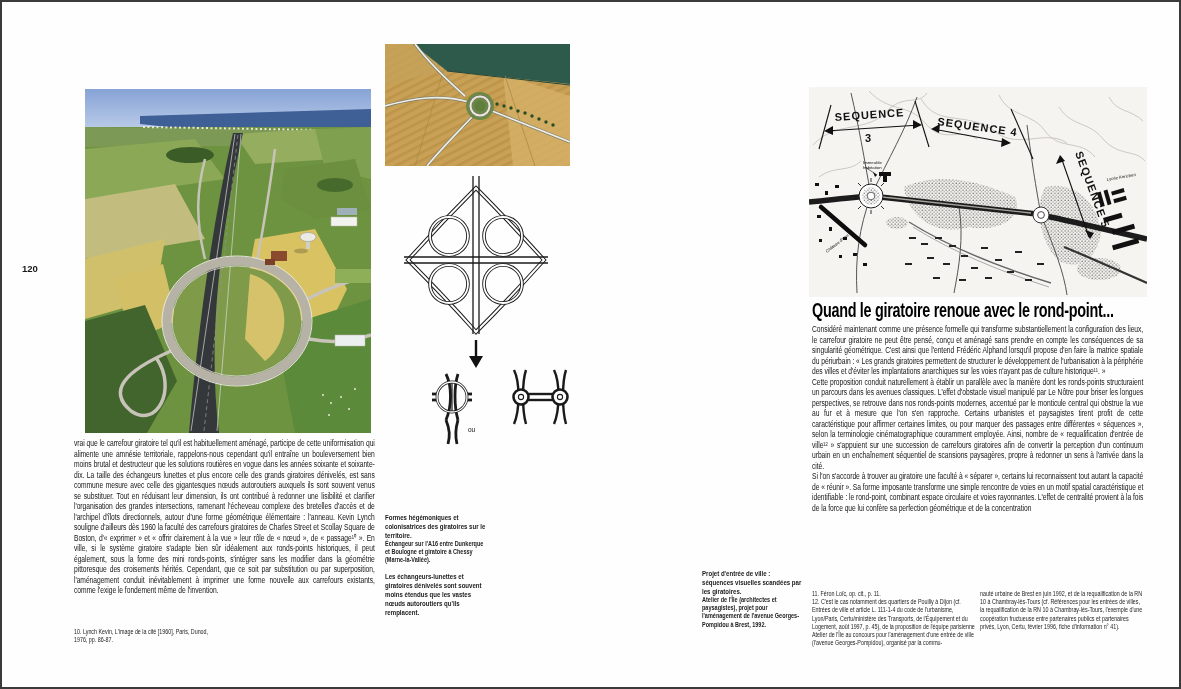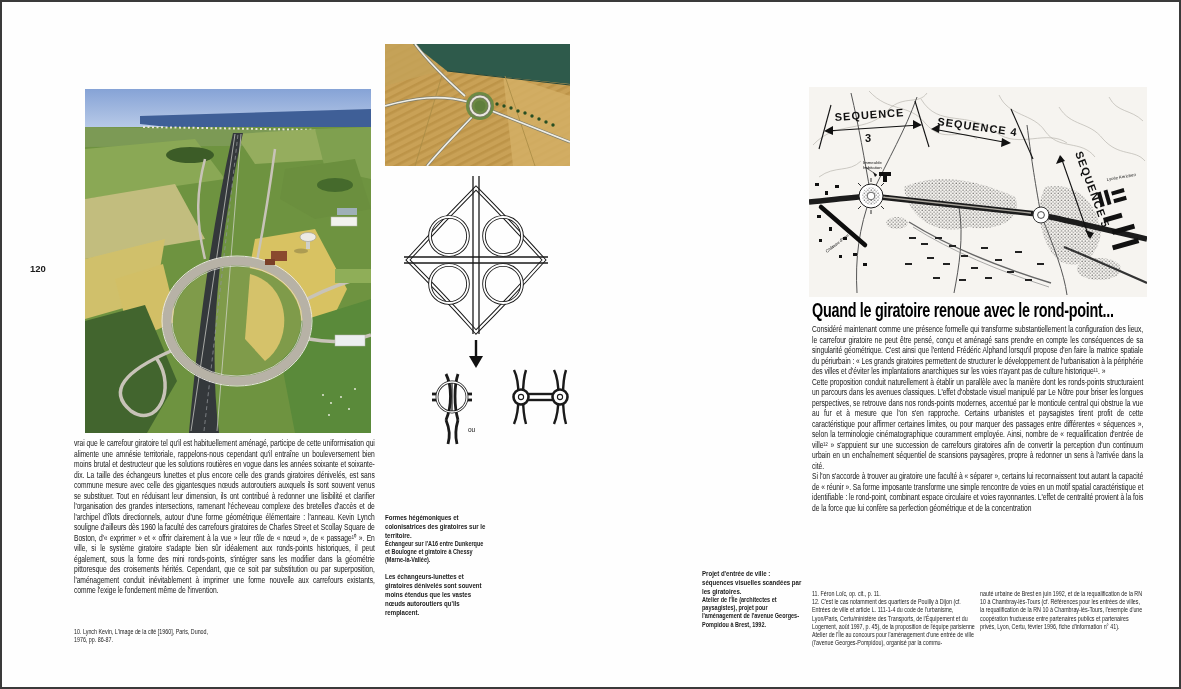--- a/index.html
+++ b/index.html
@@ -21,21 +21,21 @@
   .fn{font-size:6.7px;line-height:8.2px;white-space:pre-line;color:#222;}
   svg text{font-family:"Liberation Sans",sans-serif;}
   .seq-label{font-size:11px;font-weight:bold;letter-spacing:1px;fill:#111;}
   .map-tiny{font-size:4.3px;fill:#111;}
 </style>
 </head>
 <body>
 
 <div id="spread">
 
-  <div class="abs pagenum" style="left:28px;top:261px;">120</div>
+  <div class="abs pagenum" style="left:20px;top:261px;">120</div>
 
   <svg class="abs" style="left:83px;top:87px;" width="286" height="344" viewBox="0 0 286 344" aria-hidden="true">
     <defs>
       <linearGradient id="skyg" x1="0" y1="0" x2="0" y2="1">
         <stop offset="0" stop-color="#86a3d6"></stop>
           <stop offset="1" stop-color="#bccde9"></stop>
       </linearGradient>
     </defs>
     <rect x="0" y="0" width="286" height="42" fill="url(#skyg)"></rect>
     <polygon points="55,27 286,20 286,46 120,42 55,35" fill="#3f5f97"></polygon>

